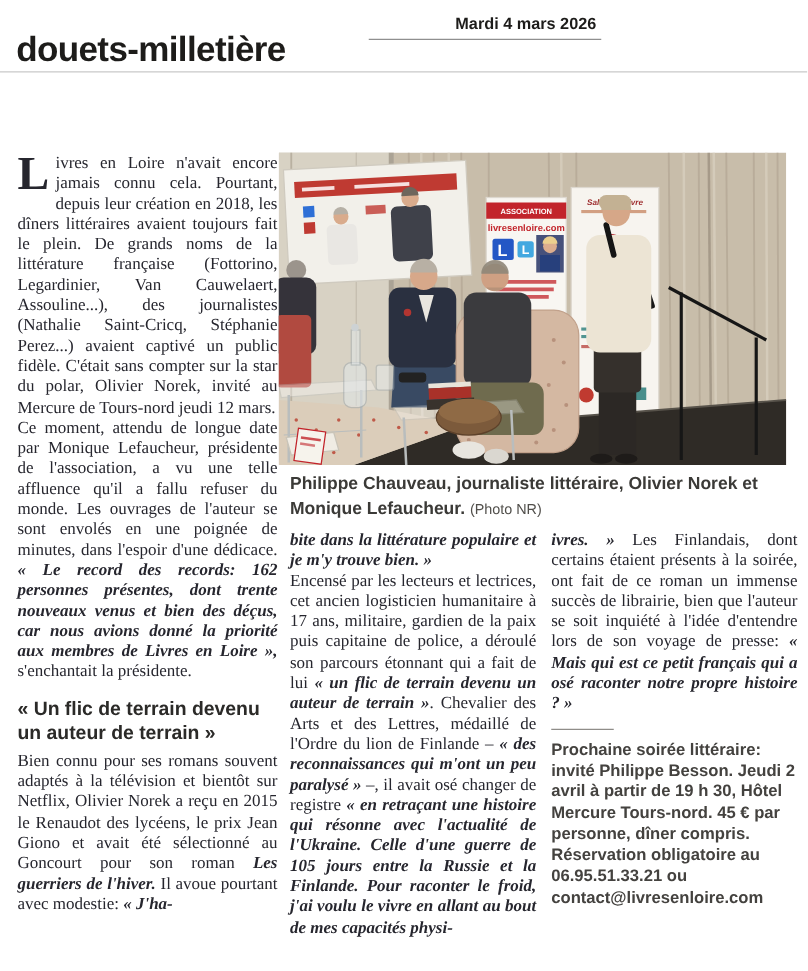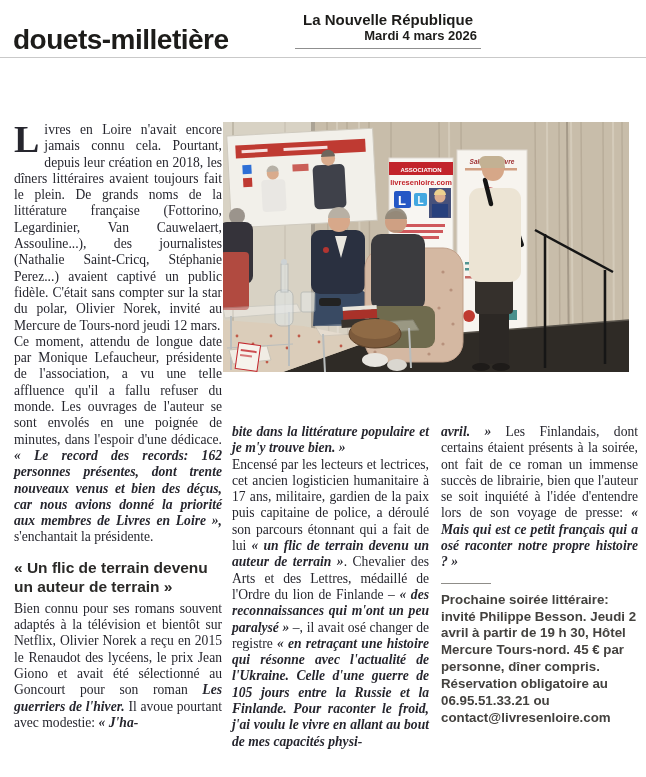--- a/index.html
+++ b/index.html
@@ -38,21 +38,20 @@
         font-size:13.3px;line-height:16.9px;color:#44423f;text-align:left;}
 </style>
 </head>
 <body>
 
 <div class="page">
 
   <div class="section-header">douets-milletière</div>
 
   <div class="masthead">
-    <div class="t">La Nouvelle République</div>
     <div class="d">Mardi 4 mars 2026</div>
   </div>
 
   <div class="full-rule"></div>
 
 
   <div class="col col1">
     <p><span class="dropcap">L</span><span><span>ivres en Loire n'avait encore jamais connu cela. Pourtant, depuis leur création en 2018, les dîners littéraires avaient toujours fait le plein. De grands noms de la littérature française (Fottorino, Legardinier, Van Cauwelaert, Assouline...), des journalistes (Nathalie Saint-Cricq, Stéphanie Perez...) avaient captivé un public fidèle. C'était sans compter sur la star du polar, Olivier Norek, invité au Mercure de Tours-nord jeudi 12 mars.</span></span></p>
     <p><span>Ce moment, attendu de longue date par Monique Lefaucheur, présidente de l'association, a vu une telle affluence qu'il a fallu refuser du monde. Les ouvrages de l'auteur se sont envolés en une poignée de minutes, dans l'espoir d'une dédicace. </span><span class="it">« Le record des records: 162 personnes présentes, dont trente nouveaux venus et bien des déçus, car nous avions donné la priorité aux membres de Livres en Loire »,</span><span> s'enchantait la présidente.</span></p>
     <div class="subhead">« Un flic de terrain devenu un auteur de terrain »</div>
@@ -258,25 +257,29 @@
         <polygon points="6,228 44,224 48,238 10,242" fill="#f0ece4" stroke="#c9c4b8"></polygon>
         <g transform="rotate(8 25 234)">
           <rect x="14" y="222" width="22" height="26" fill="#f6f3ec" stroke="#c2242b"></rect>
           <rect x="17" y="228" width="16" height="2" fill="#c2242b" opacity="0.8"></rect>
           <rect x="17" y="233" width="12" height="2" fill="#c2242b" opacity="0.6"></rect>
         </g>
       </g>
     </svg>
   </div>
 
+  <div class="caption">
+    <span>Philippe Chauveau, journaliste littéraire, Olivier Norek et Monique Lefaucheur.</span>
+    <span class="credit">(Photo NR)</span>
+  </div>
 
   <div class="col col2">
     <p><span class="it">bite dans la littérature populaire et je m'y trouve bien. »</span></p>
     <p><span>Encensé par les lecteurs et lectrices, cet ancien logisticien humanitaire à 17 ans, militaire, gardien de la paix puis capitaine de police, a déroulé son parcours étonnant qui a fait de lui </span><span class="it">« un flic de terrain devenu un auteur de terrain »</span><span>. Chevalier des Arts et des Lettres, médaillé de l'Ordre du lion de Finlande – </span><span class="it">« des reconnaissances qui m'ont un peu paralysé »</span><span> –, il avait osé changer de registre </span><span class="it">« en retraçant une histoire qui résonne avec l'actualité de l'Ukraine. Celle d'une guerre de 105 jours entre la Russie et la Finlande. Pour raconter le froid, j'ai voulu le vivre en allant au bout de mes capacités physi-</span></p>
   </div>
 
   <div class="col col3">
-    <p><span class="it">avril. »</span><span> Les Finlandais, dont certains étaient présents à la soirée, ont fait de ce roman un immense succès de librairie, bien que l'auteur se soit inquiété à l'idée d'entendre lors de son voyage de presse: </span><span class="it">« Mais qui est ce petit français qui a osé raconter notre propre histoire ? »</span></p>
+    <p><span class="it">ivres. »</span><span> Les Finlandais, dont certains étaient présents à la soirée, ont fait de ce roman un immense succès de librairie, bien que l'auteur se soit inquiété à l'idée d'entendre lors de son voyage de presse: </span><span class="it">« Mais qui est ce petit français qui a osé raconter notre propre histoire ? »</span></p>
     <div class="info-rule"></div>
     <div class="info-block">Prochaine soirée littéraire: invité Philippe Besson. Jeudi 2 avril à partir de 19 h 30, Hôtel Mercure Tours-nord. 45 € par personne, dîner compris. Réservation obligatoire au 06.95.51.33.21 ou contact@livresenloire.com</div>
   </div>
 
 </div>
 
 </body></html>

